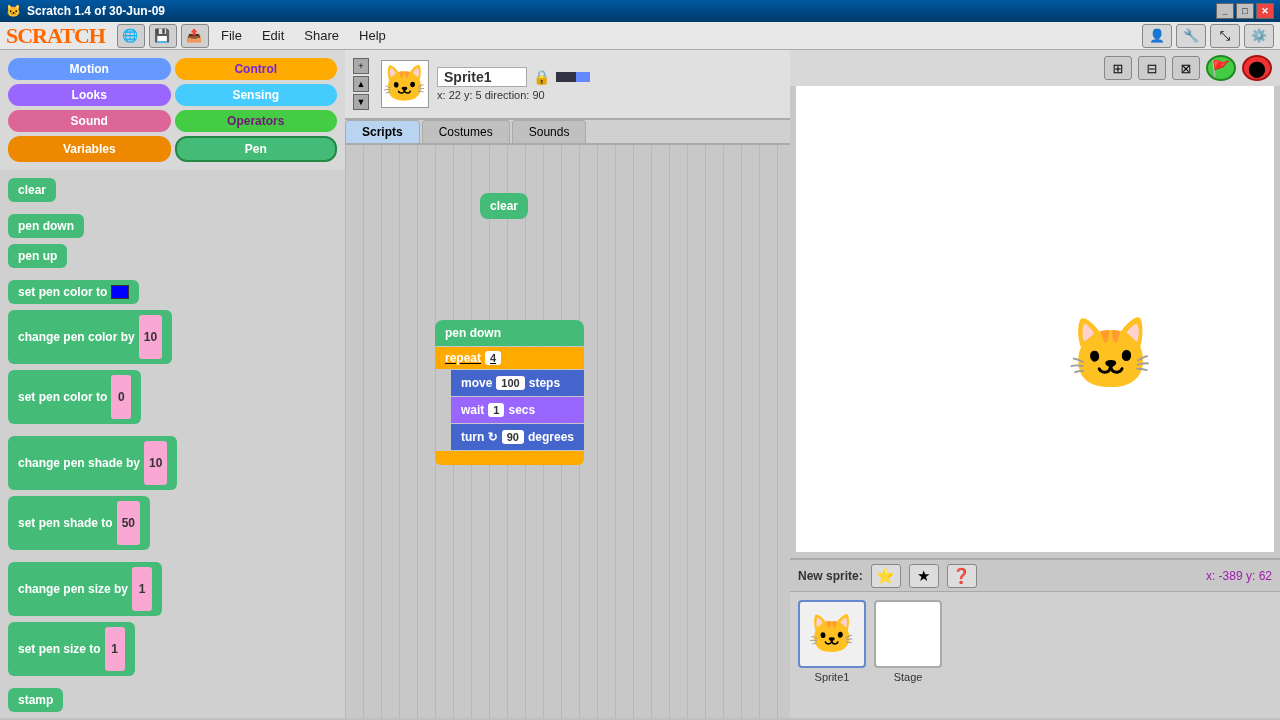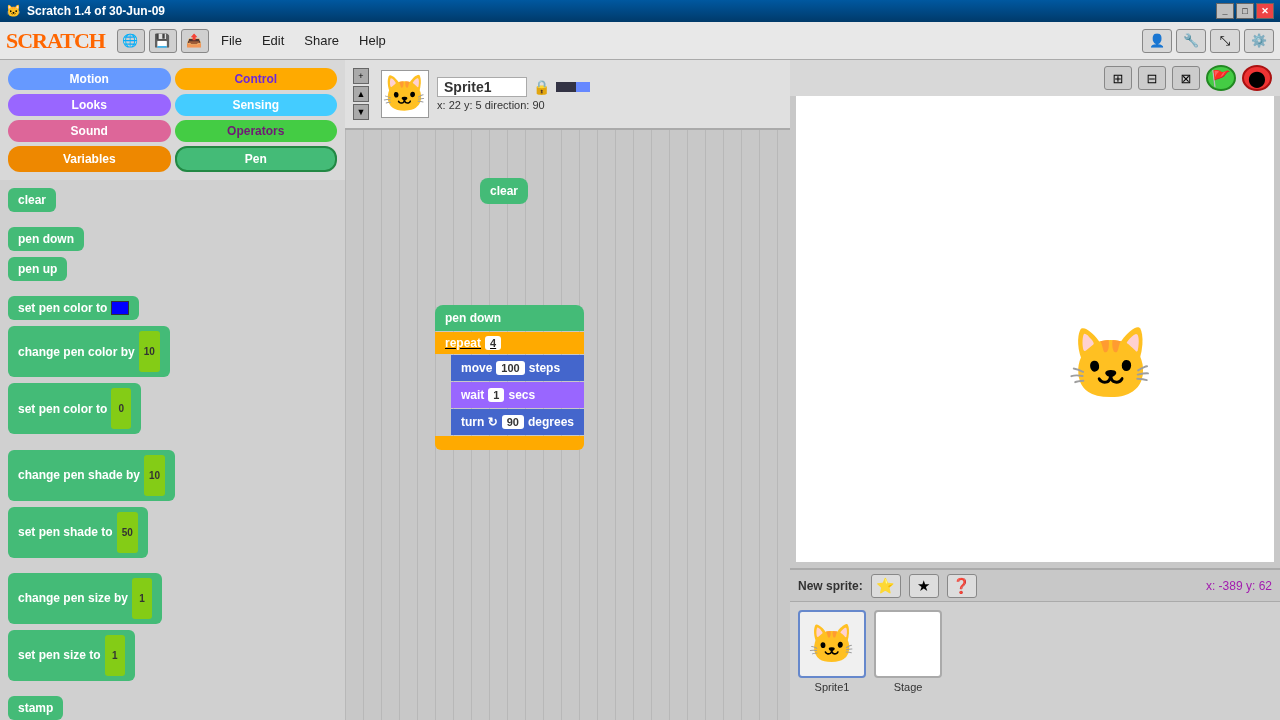--- a/index.html
+++ b/index.html
@@ -25,21 +25,21 @@
       border: 1px solid #666;
       font-size: 9px;
       display: flex; align-items: center; justify-content: center;
       cursor: pointer;
       color: black;
     }
 
     
     #menubar {
       background: #e8e8e8;
-      height: 38px;
+      height: 28px;
       display: flex;
       align-items: center;
       padding: 0 6px;
       gap: 4px;
       border-bottom: 1px solid #aaa;
     }
     #scratch-logo {
       font-family: Georgia, serif;
       font-size: 22px;
       font-weight: bold;
@@ -124,25 +124,25 @@
       border-radius: 6px;
       font-size: 12px;
       font-weight: bold;
       color: white;
       cursor: grab;
       width: fit-content;
       gap: 4px;
     }
     .block-pen { background: #44bb77; }
     .block-value {
-      background: #84cc16;
+      background: #f9a8d4;
       color: #333;
       border-radius: 3px;
       padding: 15px 5px;
-      font-size: 10px;
+      font-size: 12px;
       font-weight: bold;
       min-width: 20px;
       text-align: center;
     }
 
     #sprite-header {
       background: #e0e0e0;
       border-bottom: 2px solid #aaa;
       padding: 4px 8px;
       display: flex;
@@ -496,20 +496,25 @@
           </span>
         </div>
         <div id="sprite-coords">
           <span>x: </span><span>22</span>
           <span>  y: </span><span>5</span>
           <span>  direction: </span><span>90</span>
         </div>
       </div>
     </div>
 
+    <div id="tabs">
+      <div class="tab active">Scripts</div>
+      <div class="tab">Costumes</div>
+      <div class="tab">Sounds</div>
+    </div>
 
     <div id="script-canvas">
 
       <div style="position:absolute; left:135px; top:48px;">
         <div class="canvas-block-item cb-green" style="border-radius:8px;">clear</div>
       </div>
 
       <div style="position:absolute; left:90px; top:175px; display:flex; flex-direction:column; gap:1px;">
         <div class="canvas-block-item cb-green" style="border-radius:8px 8px 0 0;">pen down</div>
         <div style="background:#ffaa00; border-radius:0; padding:4px 10px; display:flex; align-items:center; gap:4px;text-decoration:underline;">

